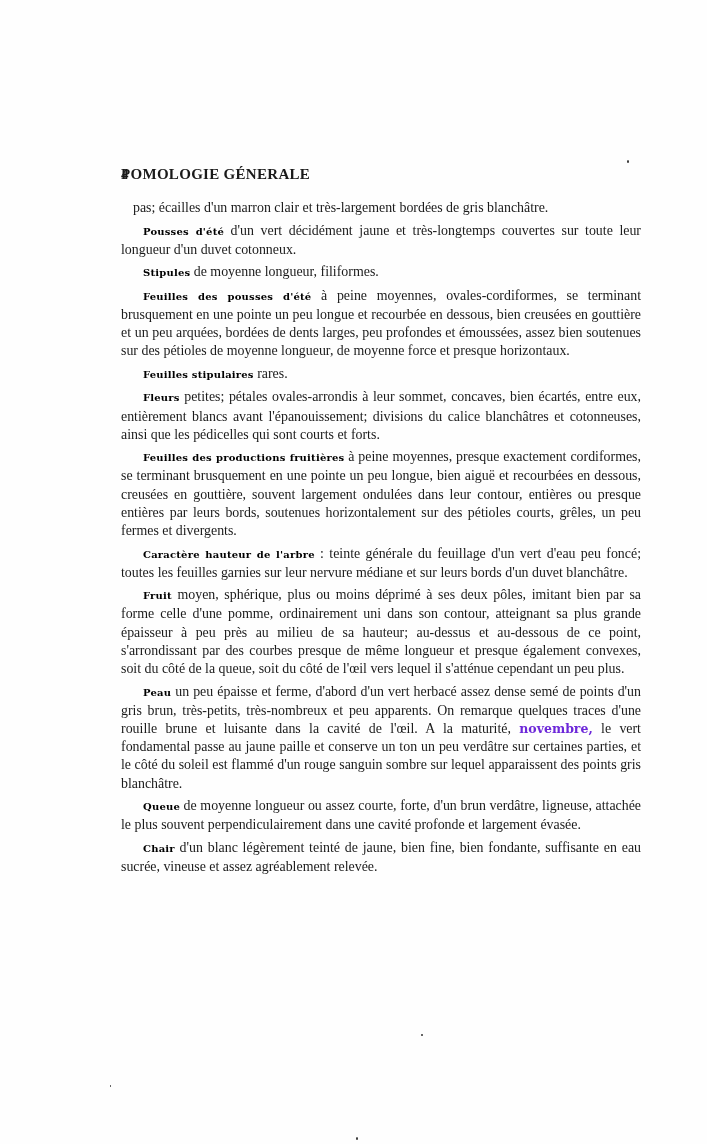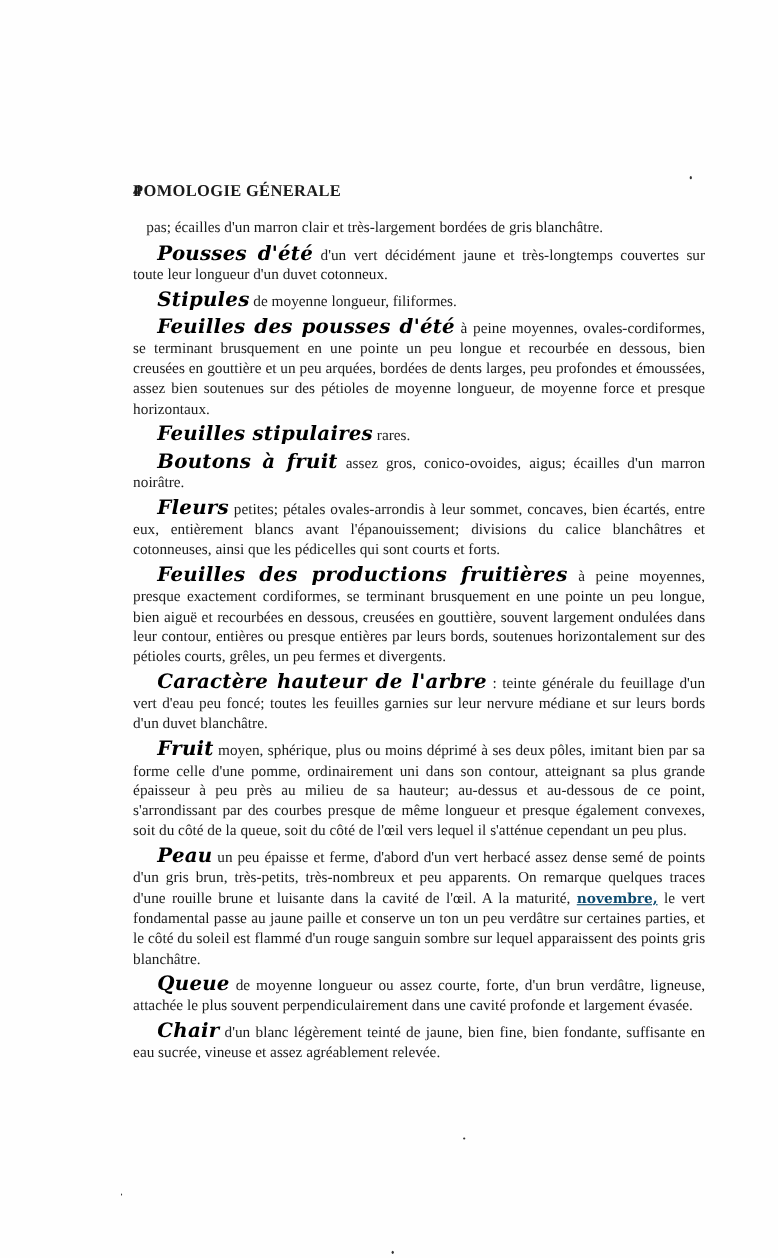--- a/index.html
+++ b/index.html
@@ -57,31 +57,29 @@
       margin: 0 0 4.3px 0;
       text-indent: 22px;
     }
     .para.continuation {
       text-indent: 0;
       margin-left: 12px;
     }
     .term {
       font-family: "DejaVu Serif", serif;
       font-weight: bold;
-      font-size: 18px;
+      font-size: 10px;
       letter-spacing: 0.2px;
       color: #000;
-      font-style: italic;
     }
     .inline-bold {
       font-family: "DejaVu Serif", serif;
       font-weight: bold;
       font-size: 12.5px;
-      color: #0c4a6e;
-      text-decoration: underline;
+      color: #6d28d9;
     }
     .speck {
       position: absolute;
       background: #333;
       border-radius: 50%;
     }
   </style>
 </head>
 <body>
 
@@ -107,23 +105,20 @@
     </p>
 
     <p class="para">
       <span class="term">Feuilles des pousses d'été</span><span> à peine moyennes, ovales-cordiformes, se terminant brusquement en une pointe un peu longue et recourbée en dessous, bien creusées en gouttière et un peu arquées, bordées de dents larges, peu profondes et émoussées, assez bien soutenues sur des pétioles de moyenne longueur, de moyenne force et presque horizontaux.</span>
     </p>
 
     <p class="para">
       <span class="term">Feuilles stipulaires</span><span> rares.</span>
     </p>
 
-    <p class="para">
-      <span class="term">Boutons à fruit</span><span> assez gros, conico-ovoides, aigus; écailles d'un marron noirâtre.</span>
-    </p>
 
     <p class="para">
       <span class="term">Fleurs</span><span> petites; pétales ovales-arrondis à leur sommet, concaves, bien écartés, entre eux, entièrement blancs avant l'épanouissement; divisions du calice blanchâtres et cotonneuses, ainsi que les pédicelles qui sont courts et forts.</span>
     </p>
 
     <p class="para">
       <span class="term">Feuilles des productions fruitières</span><span> à peine moyennes, presque exactement cordiformes, se terminant brusquement en une pointe un peu longue, bien aiguë et recourbées en dessous, creusées en gouttière, souvent largement ondulées dans leur contour, entières ou presque entières par leurs bords, soutenues horizontalement sur des pétioles courts, grêles, un peu fermes et divergents.</span>
     </p>
 
     <p class="para">

